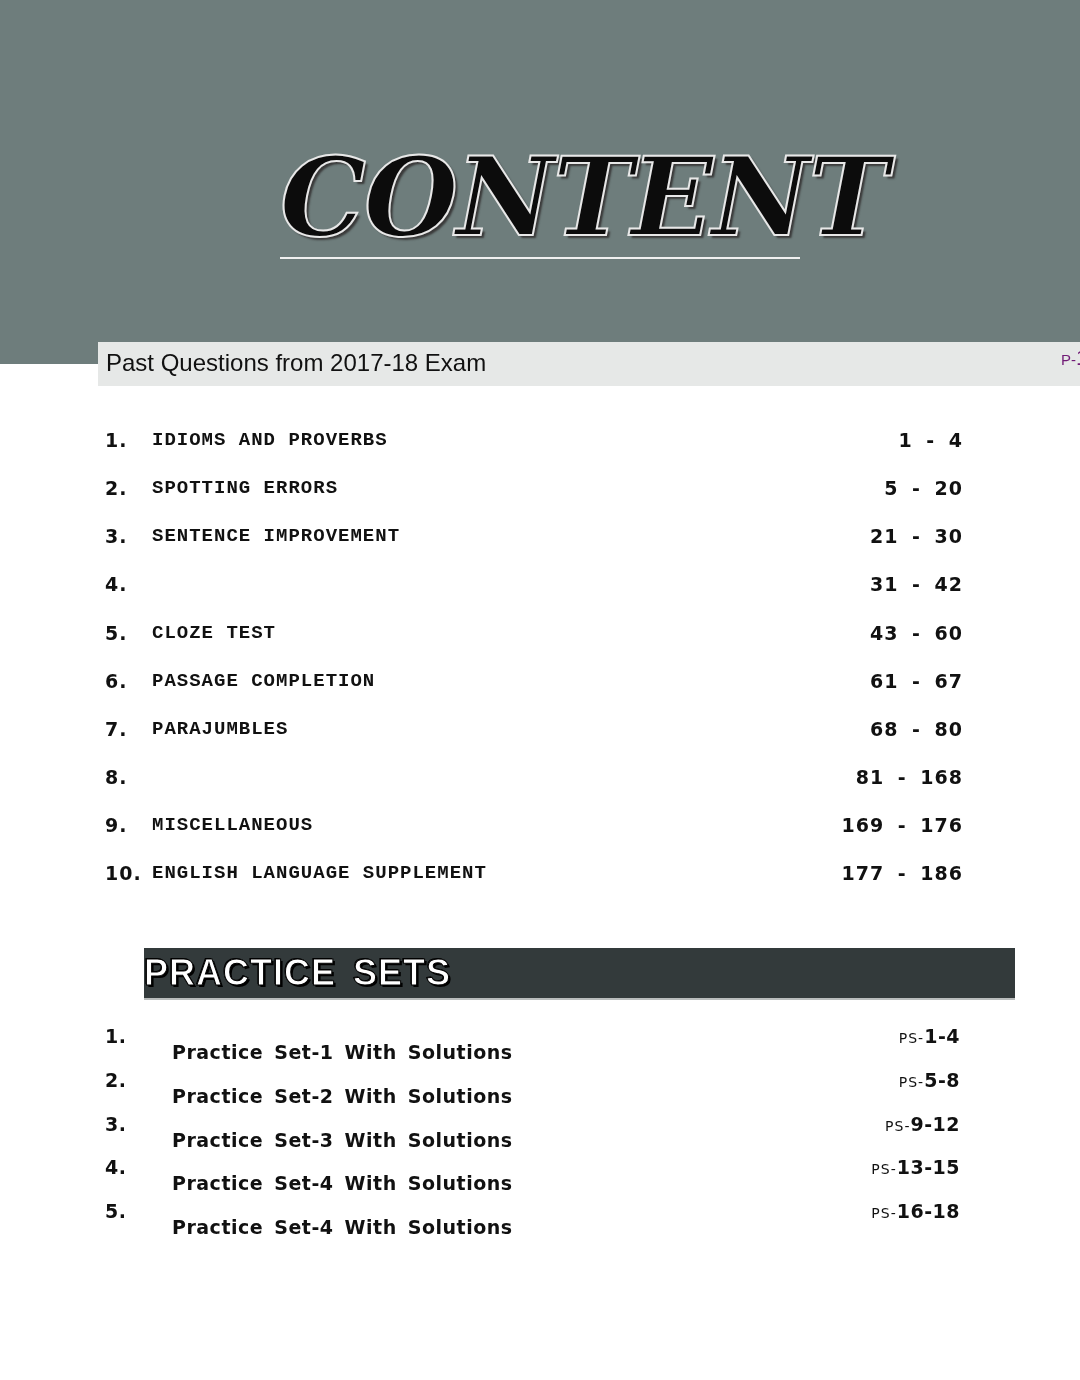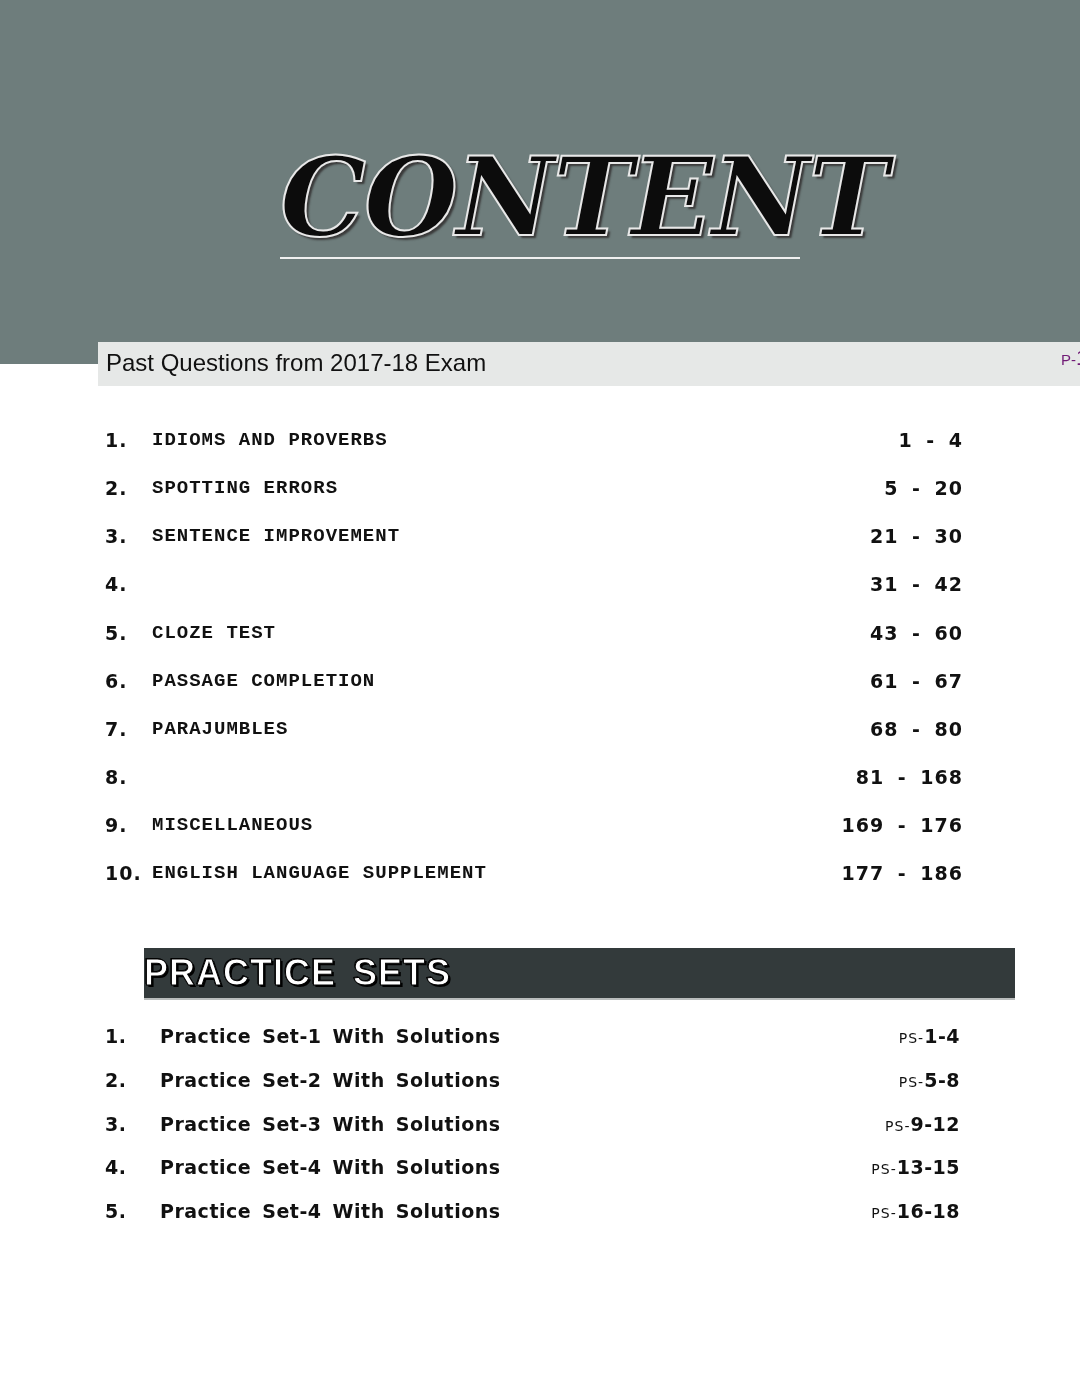--- a/index.html
+++ b/index.html
@@ -58,21 +58,21 @@
       line-height: 50px; color: #ffffff; letter-spacing: 1px; word-spacing: 6px;
       -webkit-text-stroke: 1px #000;
       text-shadow: 2px 2px 0 #000, -1px -1px 0 #000;
     }
     .ps-row {
       position: absolute; left: 0; width: 1080px; height: 30px;
       font-family: "DejaVu Sans", sans-serif; font-weight: bold; font-size: 19px;
       color: #111; line-height: 30px; letter-spacing: 0.5px;
     }
     .ps-num { position: absolute; left: 105px; }
-    .ps-label { position: absolute; left: 160px; word-spacing: 4px; }
+    .ps-label { position: absolute; left: 172px; word-spacing: 4px; margin-top: 16px; }
     .ps-pages { position: absolute; right: 120px; }
     .ps-pages .prefix { font-size: 14px; font-weight: normal; letter-spacing: 1px; }
   </style>
 </head>
 <body>
 
 <div class="header-band">
   <div class="title">CONTENT</div>
   <div class="title-rule"></div>
 </div>

